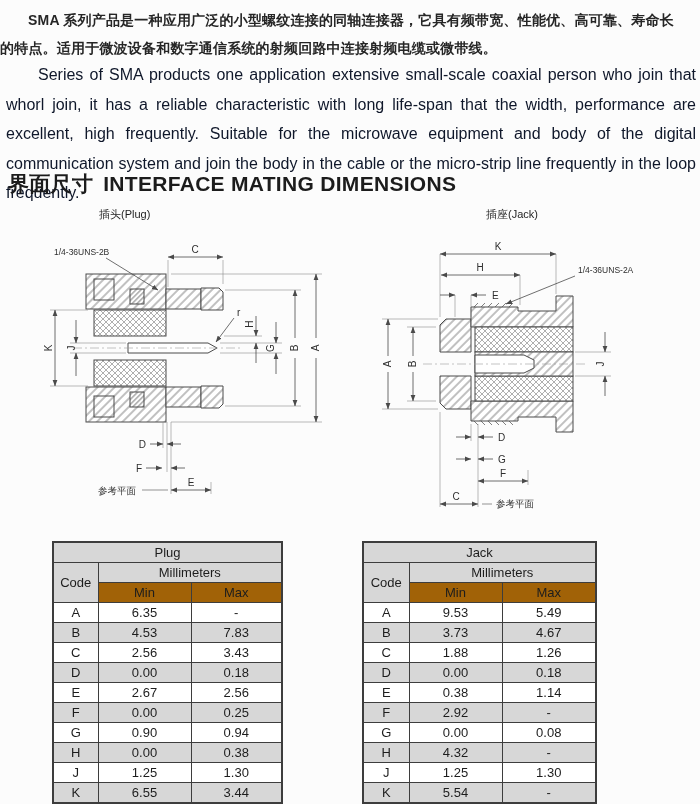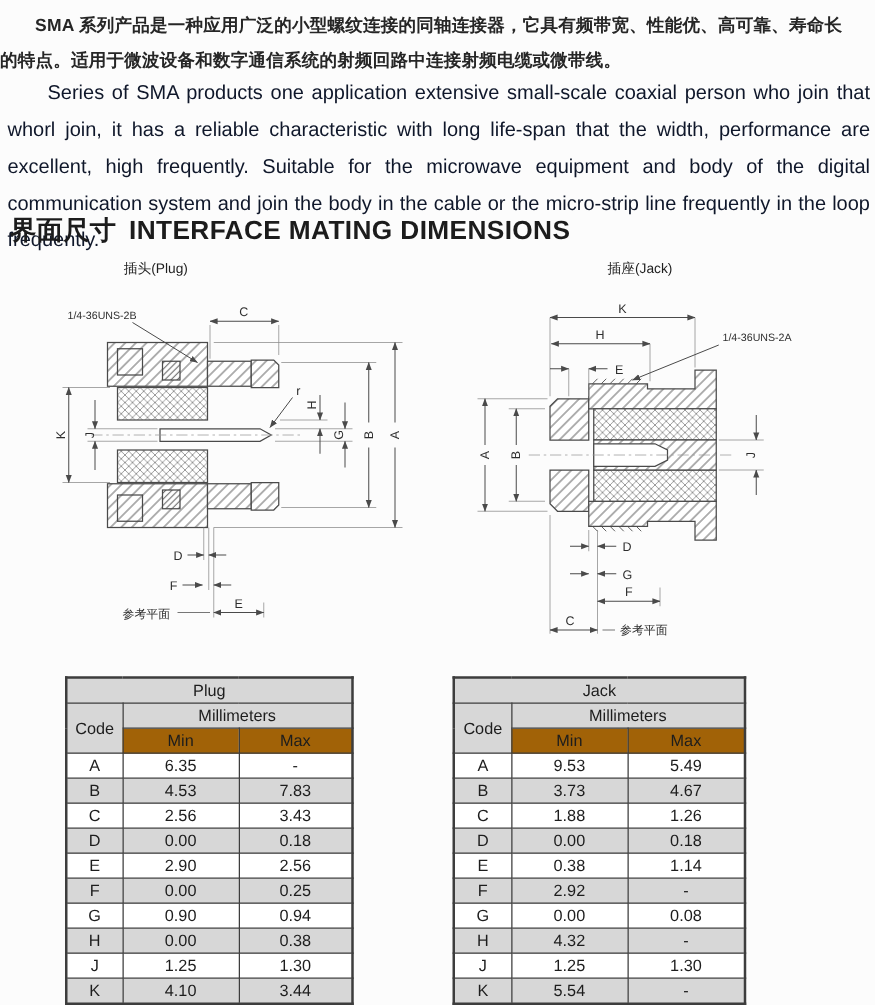--- a/index.html
+++ b/index.html
@@ -257,21 +257,21 @@
           <td>2.56</td>
           <td>3.43</td>
         </tr>
       <tr>
           <td>D</td>
           <td>0.00</td>
           <td>0.18</td>
         </tr>
       <tr>
           <td>E</td>
-          <td>2.90</td>
+          <td>2.67</td>
           <td>2.56</td>
         </tr>
       <tr>
           <td>F</td>
           <td>0.00</td>
           <td>0.25</td>
         </tr>
       <tr>
           <td>G</td>
           <td>0.90</td>
@@ -282,21 +282,21 @@
           <td>0.00</td>
           <td>0.38</td>
         </tr>
       <tr>
           <td>J</td>
           <td>1.25</td>
           <td>1.30</td>
         </tr>
       <tr>
           <td>K</td>
-          <td>4.10</td>
+          <td>6.55</td>
           <td>3.44</td>
         </tr>
     </tbody>
   </table>
 
   <table class="dim-table jack-pos">
     <colgroup>
         <col style="width:46px">
         <col style="width:93px">
         <col style="width:94px">

